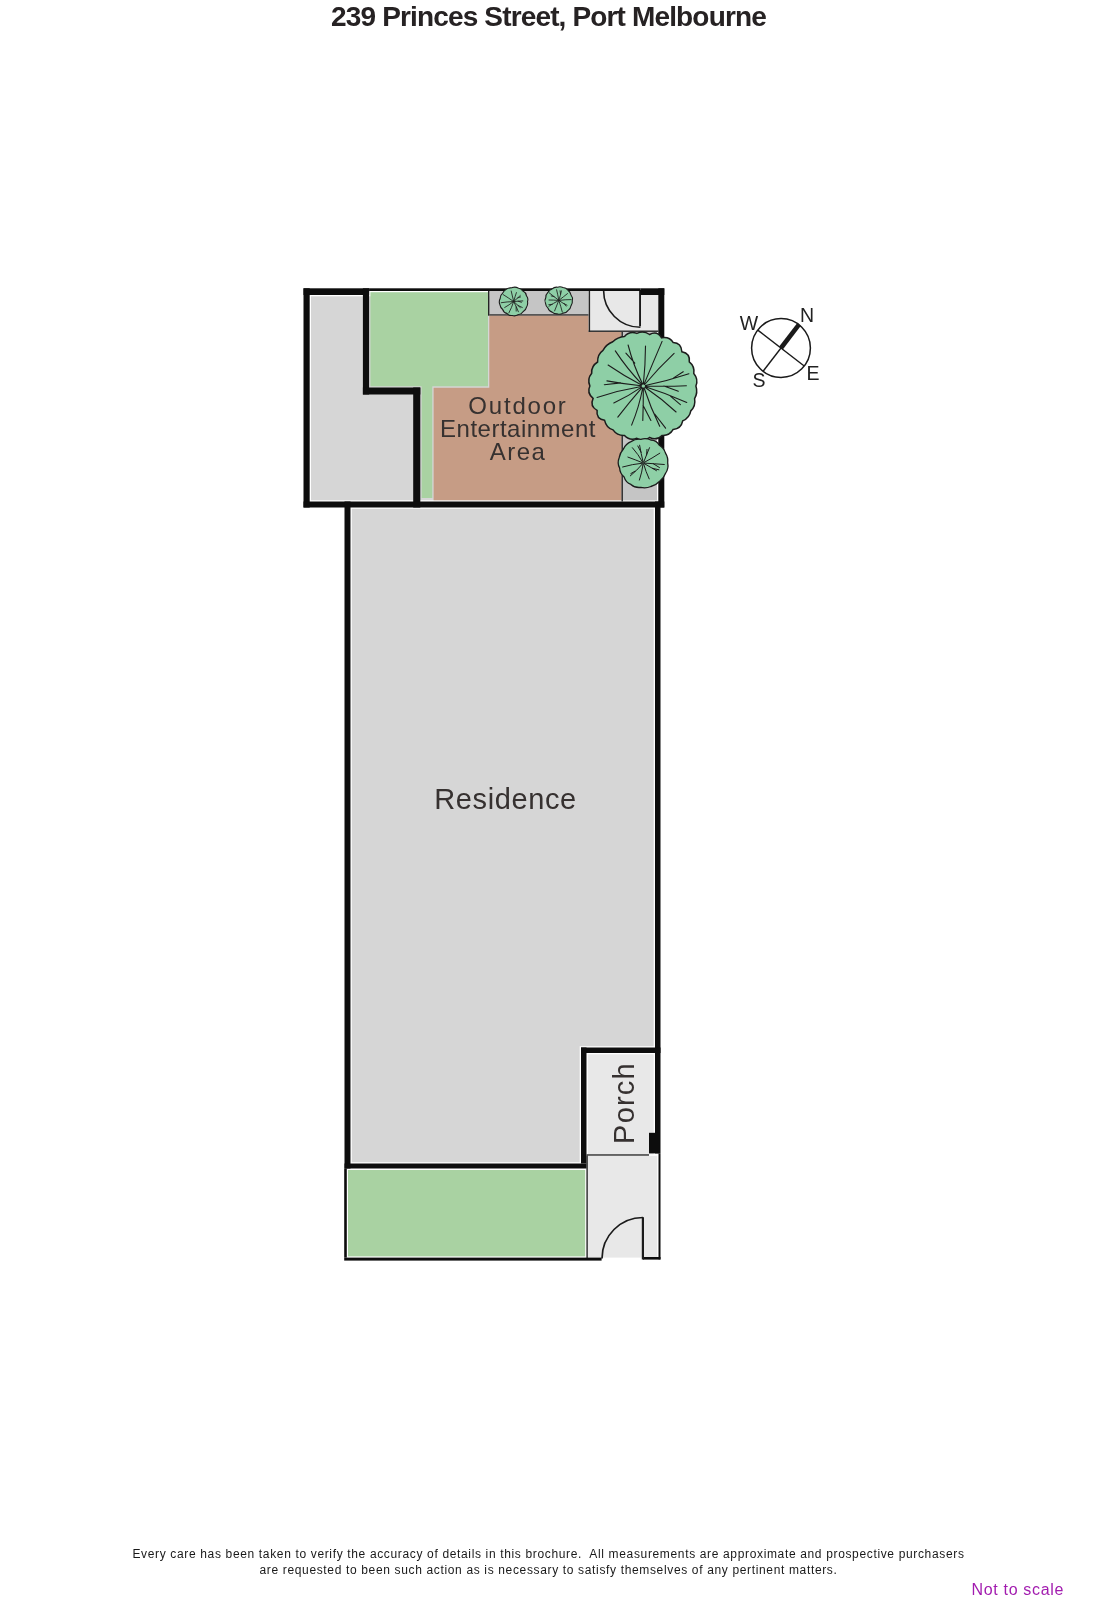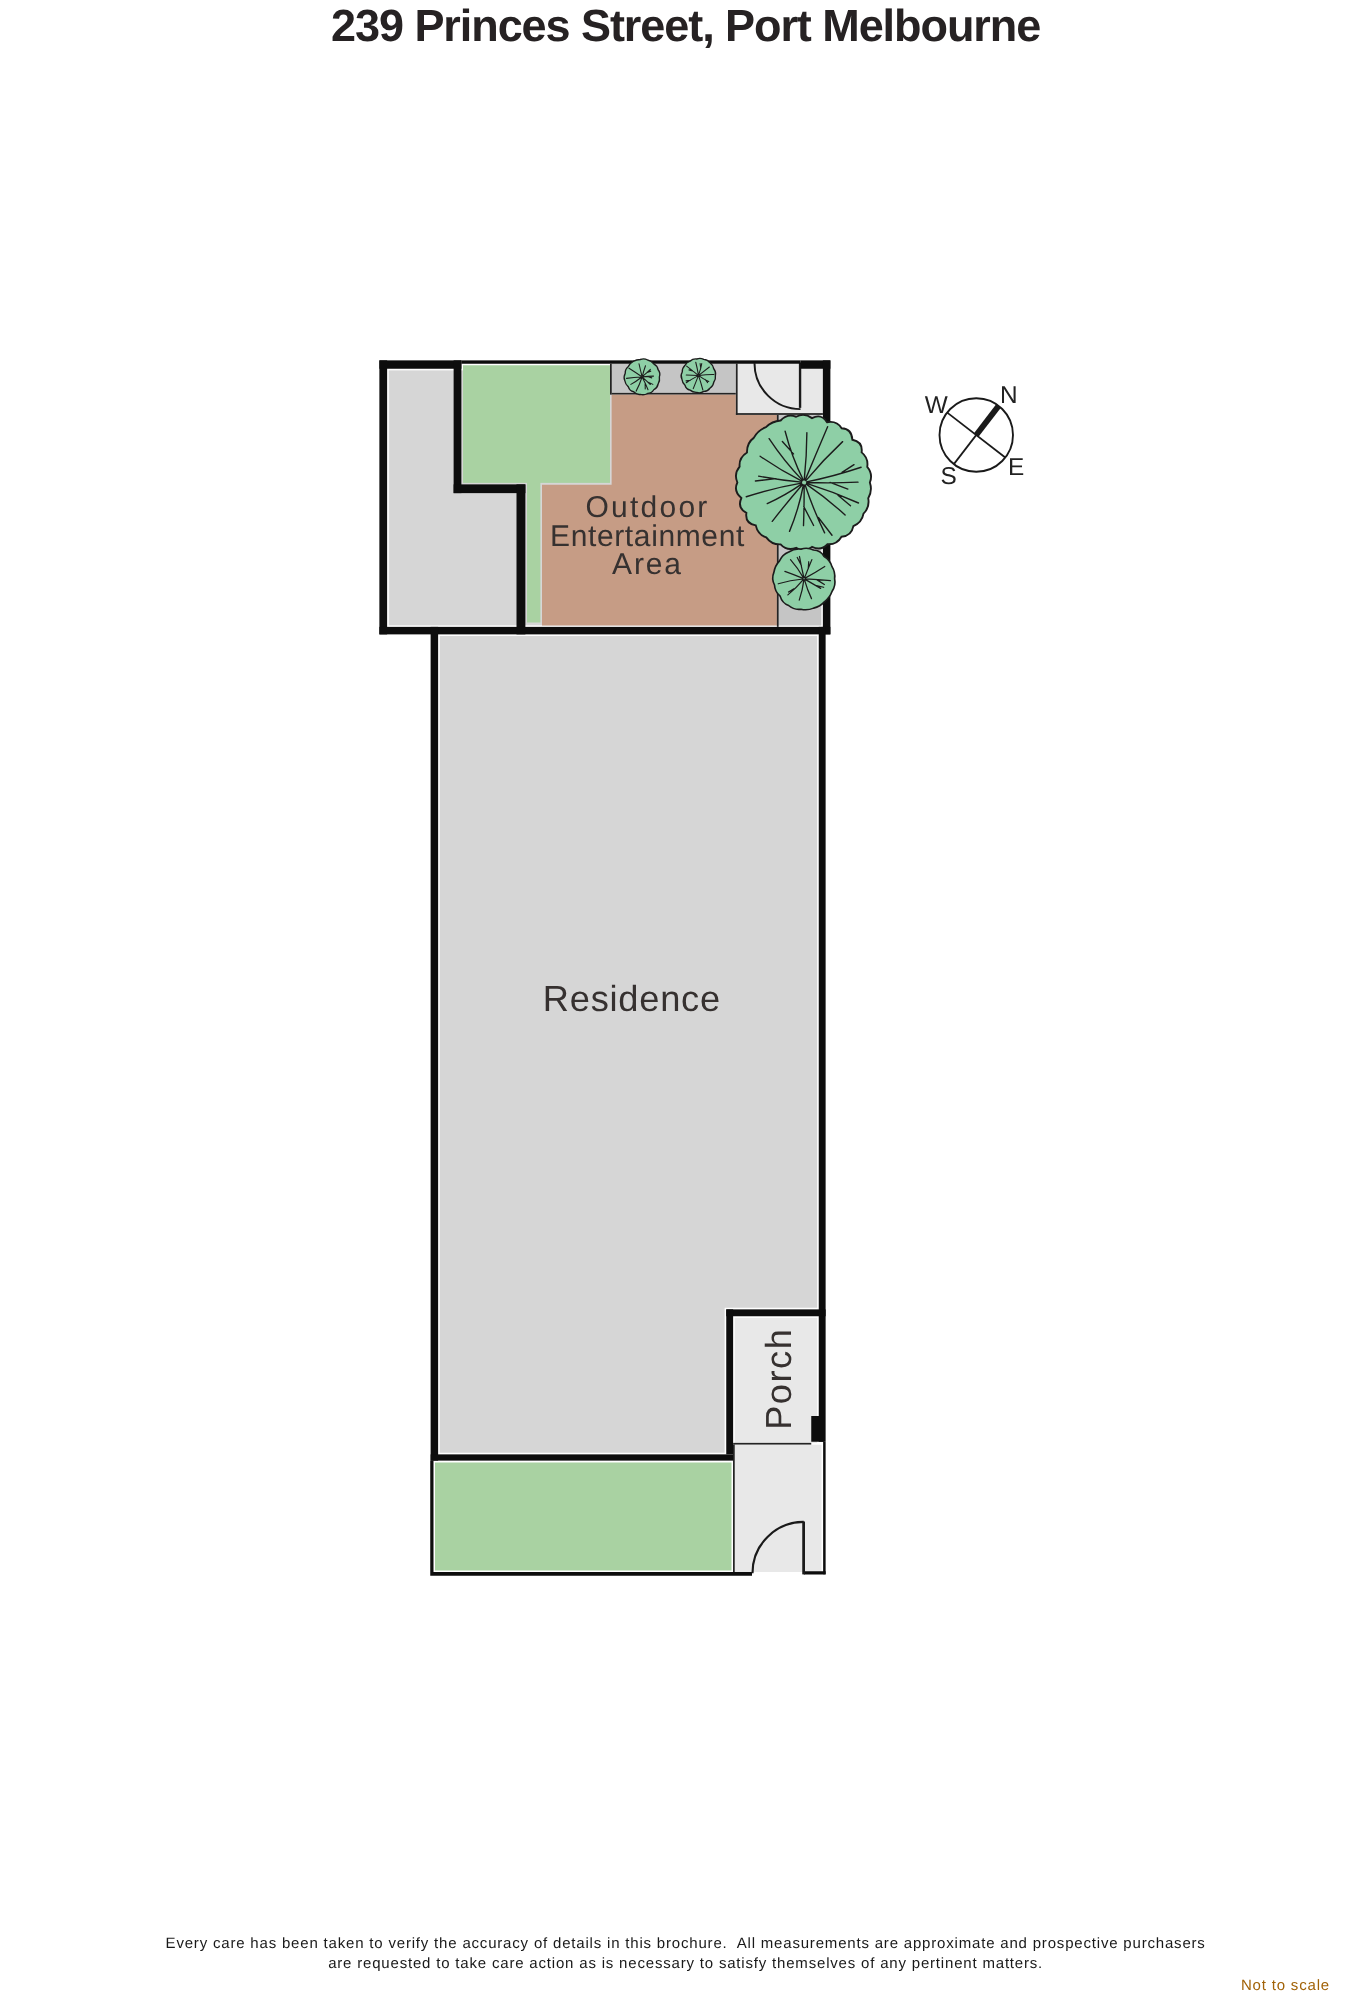--- a/index.html
+++ b/index.html
@@ -1,21 +1,21 @@
 <!DOCTYPE html>
 <html><head>
 <meta charset="utf-8">
 <style>
   html,body { margin:0; padding:0; background:#ffffff; }
   body { width:1097px; height:1600px; position:relative; font-family:"Liberation Sans", sans-serif; }
   .title { position:absolute; top:3px; left:0; width:1097px; text-align:center;
-           font-size:36px; font-weight:bold; color:#262223; letter-spacing:-0.85px; line-height:1; }
+           font-size:28px; font-weight:bold; color:#262223; letter-spacing:-0.85px; line-height:1; }
   .footer { position:absolute; left:0; width:1097px; text-align:center; color:#191919;
             font-size:12px; line-height:1; letter-spacing:0.65px; }
-  .nts { position:absolute; right:33px; top:1582px; font-size:12px; letter-spacing:0.66px; color:#a16207; line-height:1; }
+  .nts { position:absolute; right:33px; top:1582px; font-size:16px; letter-spacing:0.66px; color:#a21caf; line-height:1; }
 </style>
 </head>
 <body>
 
 <div class="title">239 Princes Street, Port Melbourne</div>
 
 <svg width="1097" height="1600" viewBox="0 0 1097 1600" style="position:absolute;left:0;top:0" font-family="Liberation Sans, sans-serif">
 
 <rect x="311" y="296.3" width="346" height="204" fill="#d6d6d6"></rect>
 
@@ -117,15 +117,15 @@
 
 <rect x="344.2" y="1257.6" width="257.4" height="3" fill="#0d0d0d"></rect>
 <rect x="643" y="1257" width="17.5" height="2.6" fill="#0d0d0d"></rect>
 
 <path d="M602 1258.5A41 41 0 0 1 643 1217.5" fill="none" stroke="#1a1a1a" stroke-width="1.7"></path>
 <rect x="641.8" y="1217.2" width="2.2" height="42.3" fill="#1a1a1a"></rect>
 </svg>
 
 <div class="footer" style="top:1547.8px">Every care has been taken to verify the accuracy of details in this brochure.&nbsp; All measurements are approximate and prospective purchasers</div>
 
-<div class="footer" style="top:1564.1px">are requested to take care action as is necessary to satisfy themselves of any pertinent matters.</div>
+<div class="footer" style="top:1564.1px">are requested to been such action as is necessary to satisfy themselves of any pertinent matters.</div>
 
 <div class="nts">Not to scale</div>
 
 </body></html>

